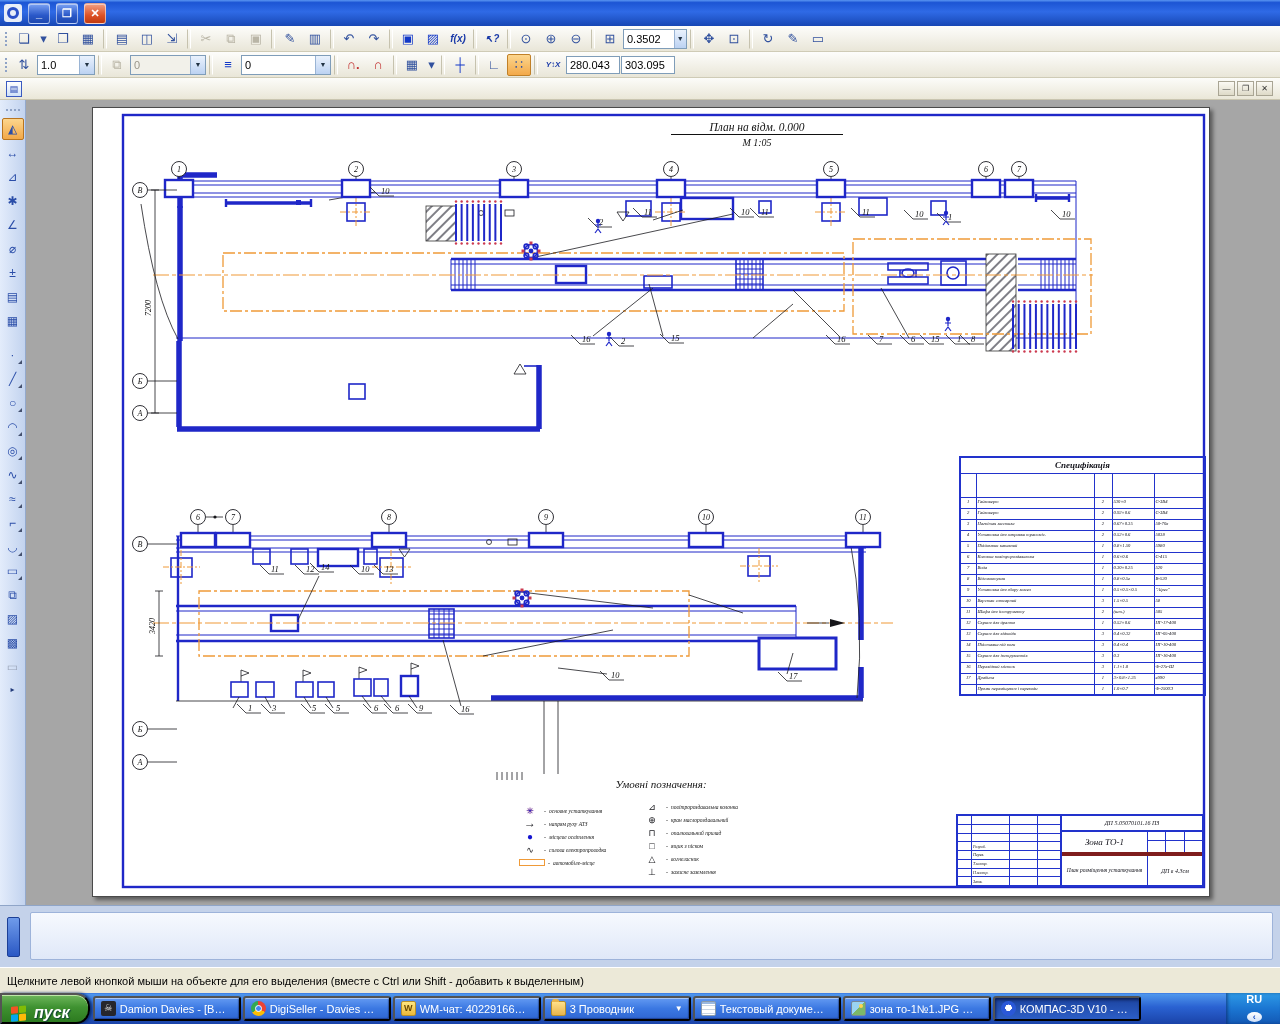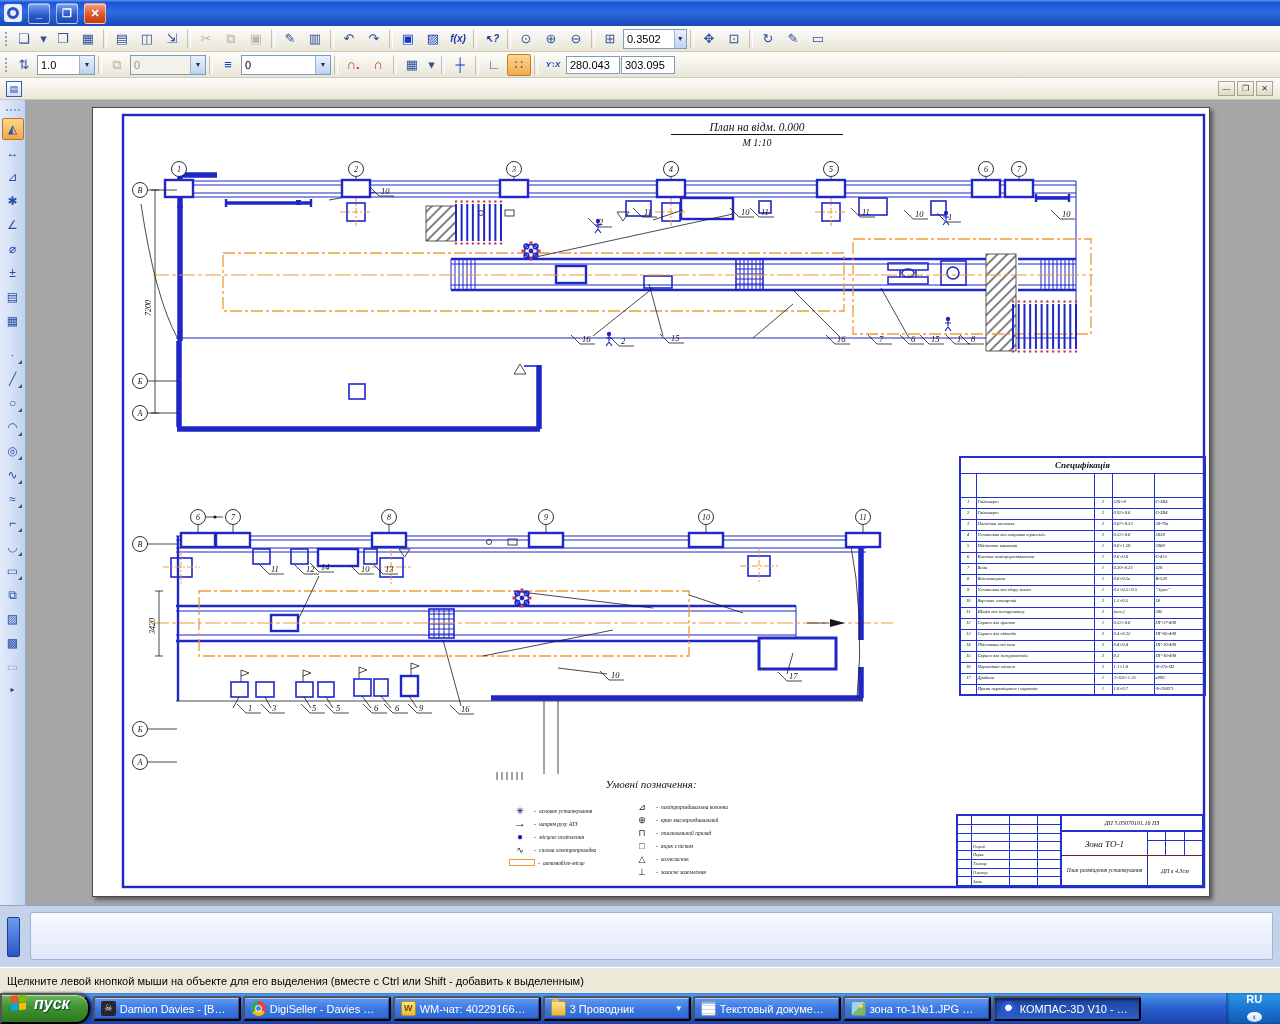--- a/index.html
+++ b/index.html
@@ -89,21 +89,21 @@
   .rad{stroke:#1f27c8;stroke-width:2;}
   .rd{fill:#cc3a50;stroke:none;}
   .wk{stroke:#1f27c8;stroke-width:1.2;fill:none;}
 
   .sheet-title{position:absolute;left:578px;top:13px;width:172px;text-align:center;
     font:italic 11.5px "Liberation Serif",serif;color:#111;border-bottom:1px solid #111;padding-bottom:1px;}
   .sheet-scale{position:absolute;left:578px;top:29px;width:172px;text-align:center;
     font:italic 10px "Liberation Serif",serif;color:#111;}
 
   
-  .legend{position:absolute;left:366px;top:670px;width:410px;height:115px;font-family:"Liberation Serif",serif;font-style:italic;color:#151515;}
+  .legend{position:absolute;left:376px;top:670px;width:410px;height:115px;font-family:"Liberation Serif",serif;font-style:italic;color:#151515;}
   .lg-title{margin-left:72px;width:240px;text-align:center;font-size:11px;}
   .lg-col{position:absolute;top:26px;}
   .lg-col.l{left:50px;}
   .lg-col.r{left:172px;top:22px;}
   .lg-item{display:flex;align-items:center;gap:3px;height:13px;font-size:5.5px;white-space:nowrap;}
   .lg-sym{display:inline-block;width:22px;text-align:center;font-size:9px;font-style:normal;color:#15151a;}
   .lg-sym.rosette{color:#2424c8;text-shadow:0 0 1px #c03040;}
   .lg-sym.dot{color:#1414d0;font-size:10px;}
   .lg-sym.arrow{font-size:12px;}
   .lg-sym.zigzag{color:#15151a;}
@@ -122,21 +122,21 @@
   
   .tblock{position:absolute;left:863px;top:706px;width:248px;height:73px;border:2px solid #2233cc;display:flex;
     font-family:"Liberation Serif",serif;font-style:italic;color:#101018;background:#fff;}
   .tb-left{width:104px;border-right:2px solid #2233cc;display:flex;flex-direction:column;}
   .tb-row{flex:1;display:grid;grid-template-columns:14px 38px 28px 24px;border-bottom:1px solid #2233cc;}
   .tb-row:last-child{border-bottom:none;}
   .tb-row span{border-right:1px solid #2233cc;font-size:4px;display:flex;align-items:center;padding-left:1px;overflow:hidden;}
   .tb-row span:last-child{border-right:none;}
   .tb-right{flex:1;display:flex;flex-direction:column;}
   .tb-doc{height:16px;border-bottom:2px solid #2233cc;display:flex;align-items:center;justify-content:center;font-size:6px;}
-  .tb-mid{height:24px;display:flex;border-bottom:1px solid #7f1d1d;}
+  .tb-mid{height:24px;display:flex;border-bottom:4px solid #7f1d1d;}
   .tb-name{width:86px;border-right:1px solid #2233cc;display:flex;align-items:center;justify-content:center;font-size:9px;}
   .tb-aux{flex:1;display:flex;flex-direction:column;}
   .tb-lit{height:9px;display:flex;border-bottom:1px solid #2233cc;}
   .tb-lit span{flex:1;border-right:1px solid #2233cc;font-size:3.5px;display:flex;align-items:center;justify-content:center;}
   .tb-lit span:last-child{border-right:none;}
   .tb-litv{flex:1;display:flex;}
   .tb-litv i{flex:1;border-right:1px solid #2233cc;}
   .tb-litv i:last-child{border-right:none;}
   .tb-bot{flex:1;display:flex;}
   .tb-sub{width:86px;border-right:1px solid #2233cc;display:flex;align-items:center;justify-content:center;
@@ -147,21 +147,21 @@
   .prop{position:absolute;left:0;top:905px;width:1280px;height:62px;background:#c4d2ea;border-top:1px solid #8fa5c8;}
   .prop-nub{position:absolute;left:7px;top:11px;width:13px;height:40px;border-radius:2px;
     background:linear-gradient(#6f9bea,#2a58c4);border:1px solid #1c3f96;}
   .prop-inner{position:absolute;left:30px;top:6px;right:7px;bottom:7px;border:1px solid #9db3da;border-radius:2px;
     background:linear-gradient(#f6f9fe,#dfe8f8);}
   .status{position:absolute;left:0;top:967px;width:1280px;height:26px;background:#ece9d8;border-top:1px solid #fff;
     display:flex;align-items:center;padding:0 7px;font-size:11px;color:#000;}
 
   .taskbar{position:absolute;left:0;top:993px;width:1280px;height:31px;display:flex;align-items:center;
     background:linear-gradient(#3672e0 0%,#4e96ec 4%,#2a62d2 45%,#1a43a8 100%);}
-  .start{height:31px;padding:0 18px 0 9px;display:flex;align-items:flex-start;gap:6px;color:#fff;
+  .start{height:31px;padding:0 18px 0 9px;display:flex;align-items:flex-end;gap:6px;color:#fff;
     font-style:italic;font-weight:bold;font-size:16px;text-shadow:1px 1px 1px #143;border-radius:0 14px 14px 0;
     background:linear-gradient(#6fb75c 0%,#3f9231 45%,#2c7a1f 100%);box-shadow:inset 0 1px 0 #bfe6a8,2px 0 3px #0a2a6a;}
   .winflag{width:17px;height:16px;display:grid;grid-template-columns:7px 7px;grid-template-rows:7px 7px;gap:1px;transform:skewY(-5deg);}
   .winflag i{border-radius:1px;}
   .winflag i:nth-child(1){background:#f35325;}
   .winflag i:nth-child(2){background:#81bc06;}
   .winflag i:nth-child(3){background:#05a6f0;}
   .winflag i:nth-child(4){background:#ffba08;}
   .tasks{flex:1;display:flex;align-items:center;height:31px;padding:3px 2px;min-width:0;}
   .task{flex:0 1 148px;min-width:0;height:25px;margin:0 1px;display:flex;align-items:center;gap:4px;padding:0 6px;
@@ -829,21 +829,21 @@
             <circle cx="516" cy="226" r="2.2" fill="#1f27c8" stroke="none"></circle>
             <path d="M516 228v5m-3 5l3 -4 3 4m-6 -8h6" class="wk"></path>
             <circle cx="853" cy="105" r="2.2" fill="#1f27c8" stroke="none"></circle>
             <path d="M853 107v5m-3 5l3 -4 3 4m-6 -8h6" class="wk"></path>
             <circle cx="855" cy="211" r="2.2" fill="#1f27c8" stroke="none"></circle>
             <path d="M855 213v5m-3 5l3 -4 3 4m-6 -8h6" class="wk"></path>
           </g>
       </svg>
 
       <div class="sheet-title">План на відм. 0.000</div>
-      <div class="sheet-scale">М 1:10</div>
+      <div class="sheet-scale">М 1:05</div>
 
       <div class="legend">
         <div class="lg-title">Умовні позначення:</div>
         <div class="lg-col l">
             <div class="lg-item">
             <span class="lg-sym rosette">✳</span>
             <span class="lg-dash">-</span>
             <span class="lg-txt">основне устаткування</span>
           </div>
             <div class="lg-item">

